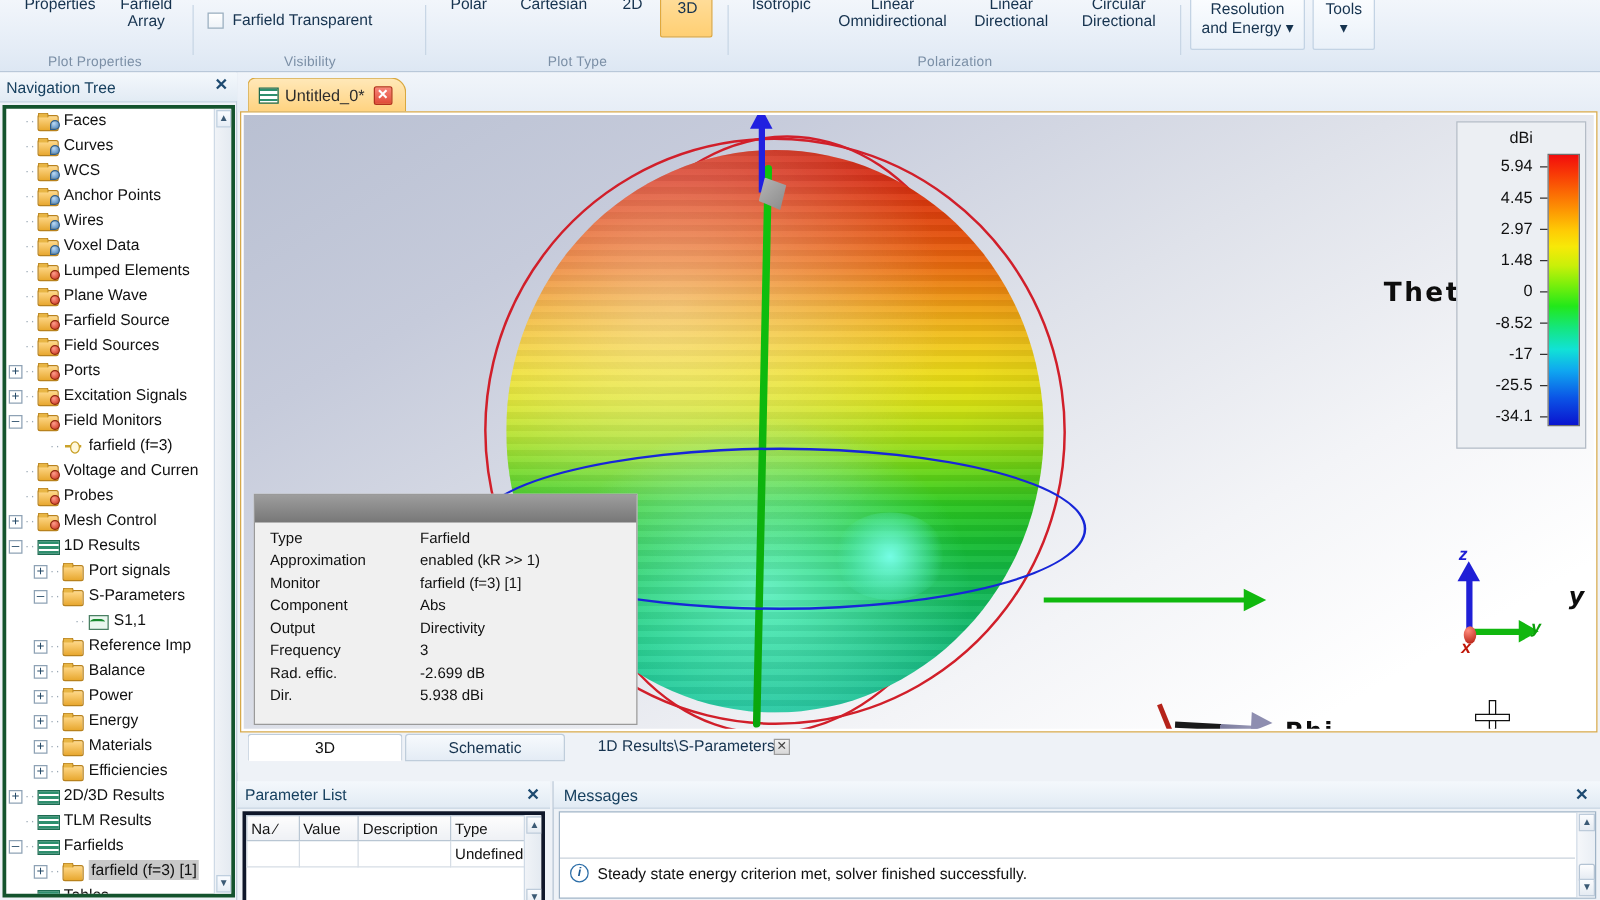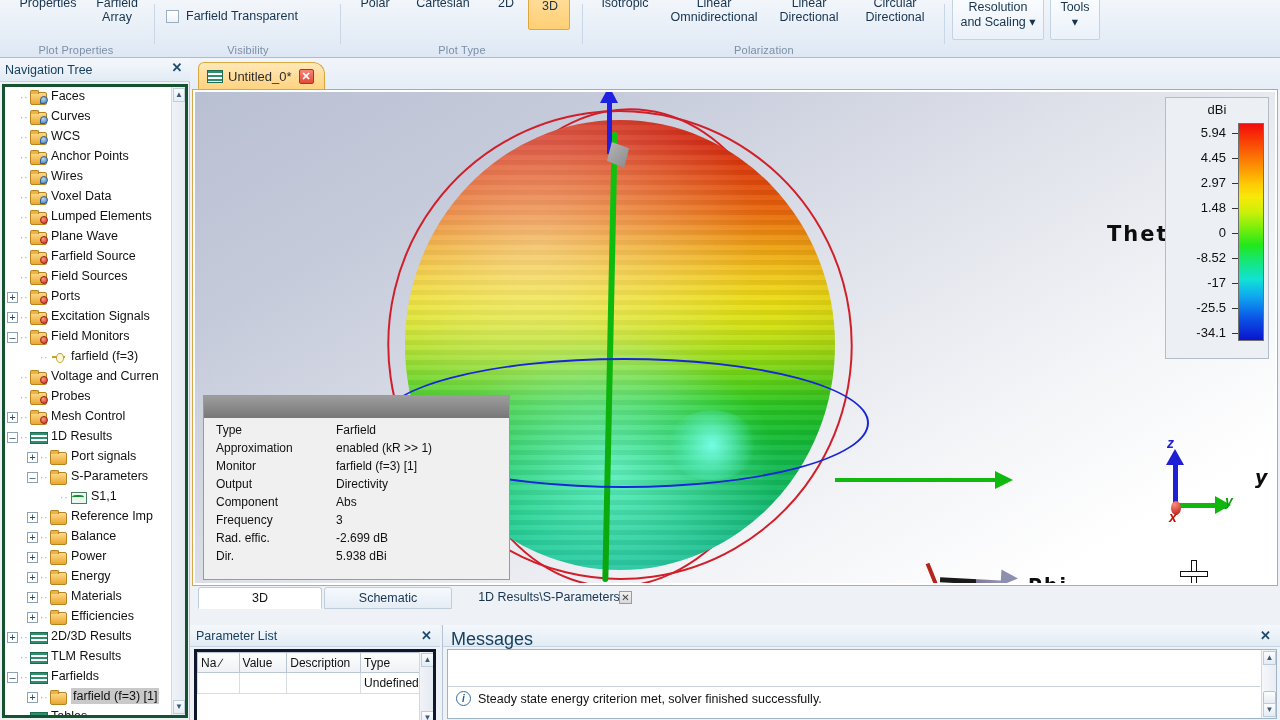--- a/index.html
+++ b/index.html
@@ -376,21 +376,21 @@
   }
 
   #messages {
     position:absolute; left:442px; top:625px; width:838px; height:95px;
     background:#eef2f7; border-left:1px solid #b5c4d4;
   }
   #msg-header {
     position:absolute; left:0; top:0; width:838px; height:22px;
     background:linear-gradient(#f4f8fc,#e2ebf4); border-bottom:1px solid #c5d3e2;
   }
-  #msg-title { position:absolute; left:8px; top:4px; font-size:18px; color:#17405f; }
+  #msg-title { position:absolute; left:8px; top:4px; font-size:13px; color:#17405f; }
   #msg-close { position:absolute; right:10px; top:3px; font-size:13px; font-weight:bold;
                color:#1d4a70; cursor:pointer; }
   #msg-body {
     position:absolute; left:4px; top:24px; width:830px; height:70px;
     background:#fff; border:1px solid #9fb3c6; overflow:hidden;
   }
   .msg-line { font-size:12.5px; color:#111; line-height:17px; white-space:nowrap; }
   #msg-sep { position:absolute; left:0; right:16px; top:36px; height:1px; background:#c9d2dc; }
   #msg-info-icon {
     position:absolute; left:8px; top:41px; width:15px; height:15px;
@@ -458,21 +458,21 @@
     <div class="rb-cmd two" style="left:264px; top:-4px; width:90px;">
       <span>Circular</span><br>
       <span>Directional</span>
     </div>
     <div class="rb-grp-label">Polarization</div>
   </div>
   <div class="rb-sep" style="left:944px;"></div>
 
   <div class="rb-btn" style="left:952px; top:-4px; width:92px; height:44px;">
     <span>Resolution</span><br>
-    <span>and Scaling ▾</span>
+    <span>and Energy ▾</span>
   </div>
 
   <div class="rb-btn" style="left:1050px; top:-4px; width:50px; height:44px;">
     <span>Tools</span><br>
     <span>▾</span>
   </div>
 </div>
 
 <div id="navtree">
   <div id="nav-header">
@@ -569,26 +569,26 @@
               </tr>
               <tr>
                 <td class="k">Approximation</td>
                 <td>enabled (kR &gt;&gt; 1)</td>
               </tr>
               <tr>
                 <td class="k">Monitor</td>
                 <td>farfield (f=3) [1]</td>
               </tr>
               <tr>
+                <td class="k">Component</td>
+                <td>Abs</td>
+              </tr>
+              <tr>
                 <td class="k">Output</td>
                 <td>Directivity</td>
-              </tr>
-              <tr>
-                <td class="k">Component</td>
-                <td>Abs</td>
               </tr>
               <tr>
                 <td class="k">Frequency</td>
                 <td>3</td>
               </tr>
               <tr>
                 <td class="k">Rad. effic.</td>
                 <td>-2.699 dB</td>
               </tr>
               <tr>

